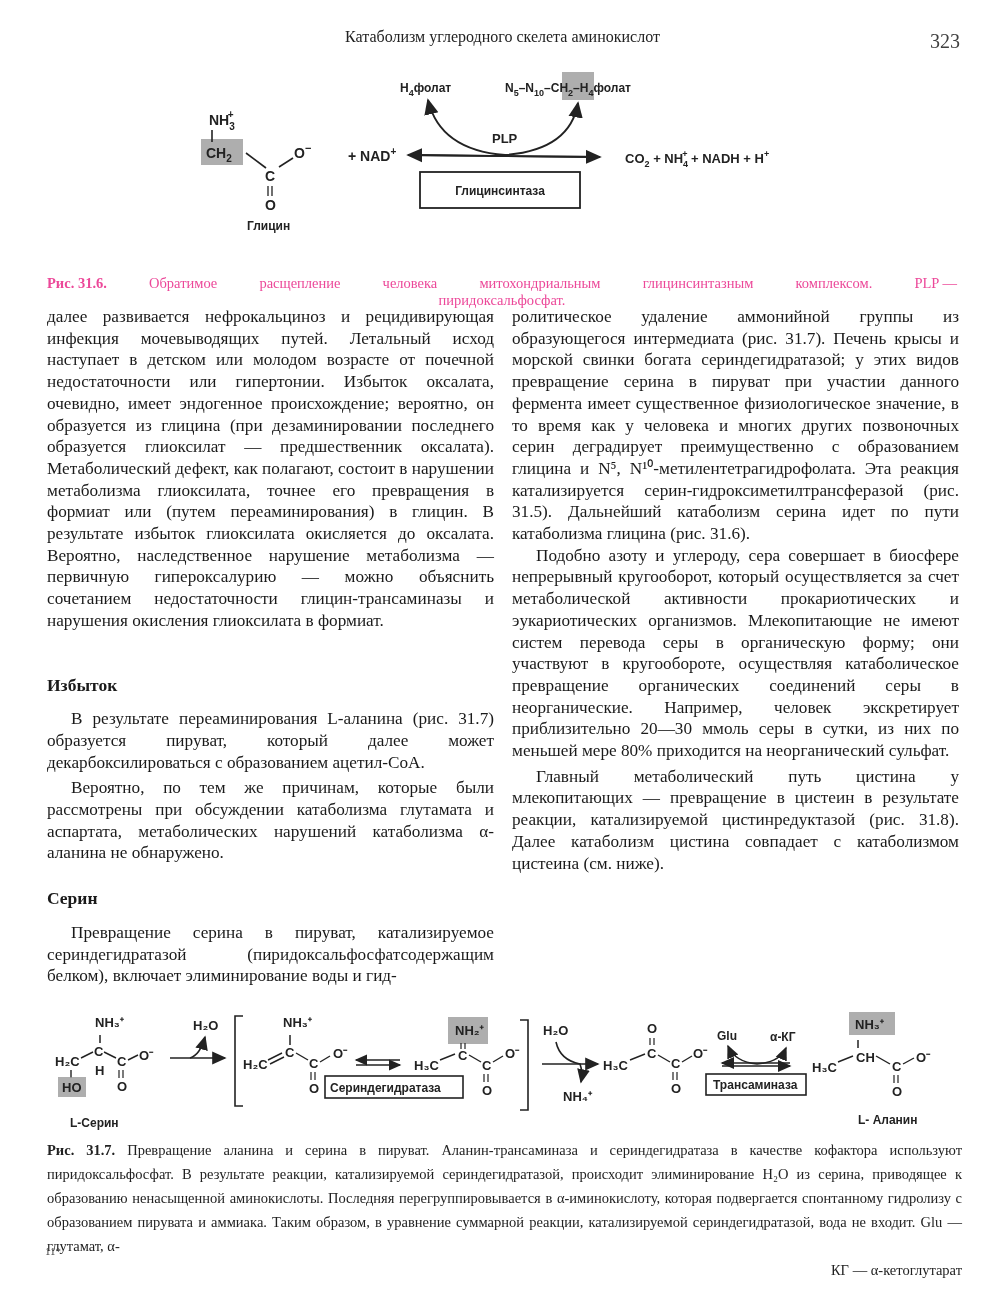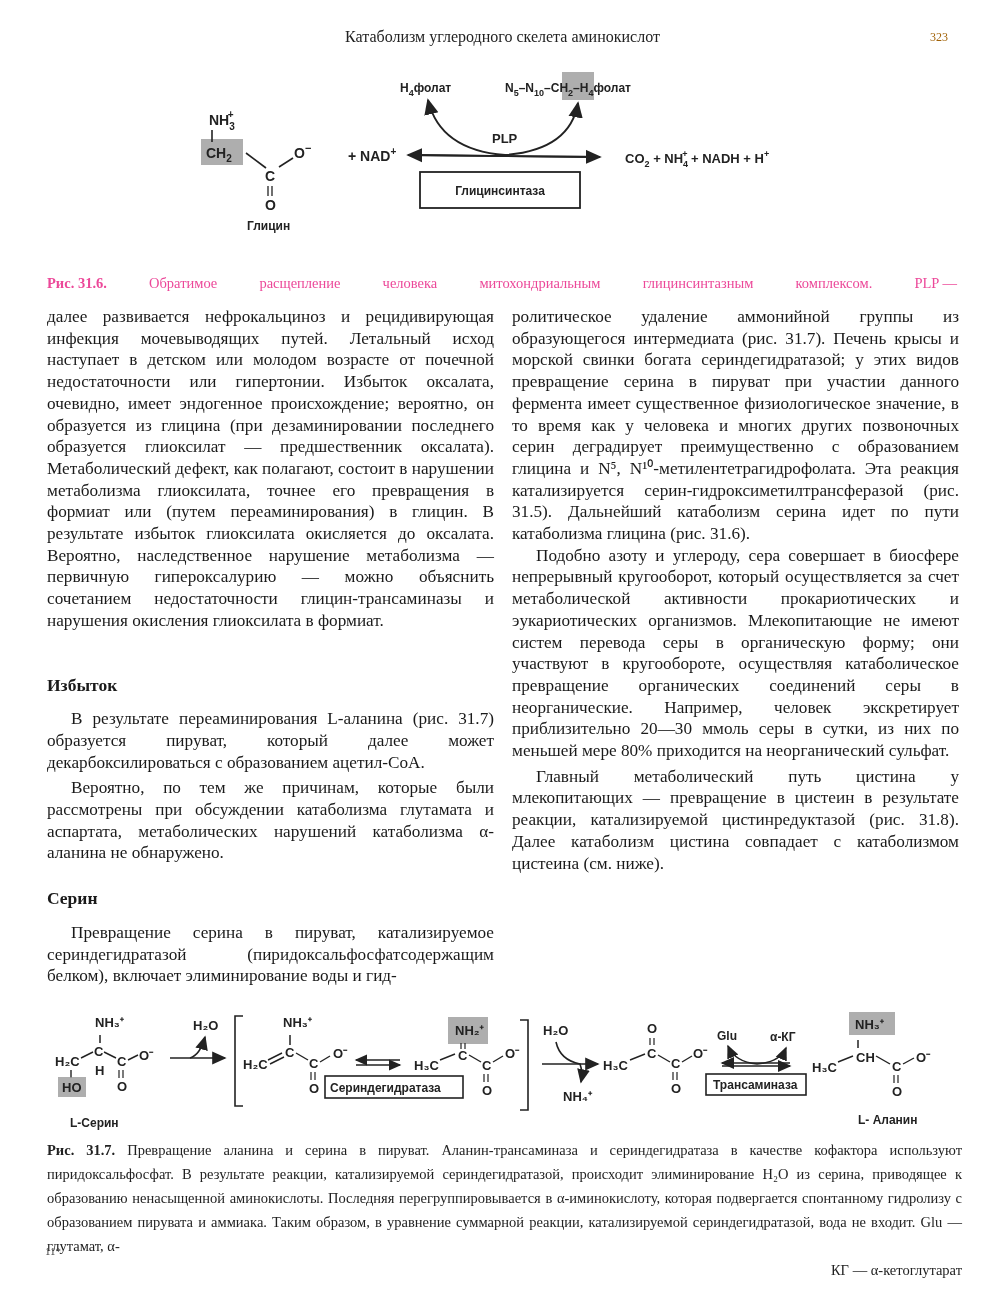--- a/index.html
+++ b/index.html
@@ -1,18 +1,18 @@
 <!DOCTYPE html>
 <html><head>
 <meta charset="utf-8">
 <style>
   html, body { margin: 0; padding: 0; background: #ffffff; }
   body { width: 1005px; height: 1300px; position: relative; overflow: hidden; color: #1a1a1a; font-family: "Liberation Serif", serif; }
   .running-head { position: absolute; top: 28px; left: 0; width: 1005px; text-align: center; font-size: 16px; color: #222; }
-  .page-num { position: absolute; top: 30px; left: 930px; font-size: 12px; color: #a16207; }
+  .page-num { position: absolute; top: 30px; left: 930px; font-size: 20px; color: #404040; }
 
   
   .fig1 { position: absolute; left: 0; top: 60px; width: 1005px; height: 200px; }
   .sans { font-family: "Liberation Sans", sans-serif; font-weight: bold; fill: #222; }
 
   .caption1 { position: absolute; left: 47px; top: 275px; width: 910px; font-size: 14.5px; color: #ec4899; }
   .caption1 .row1 { display: flex; justify-content: space-between; }
   .caption1 .row2 { text-align: center; margin-top: 0px; }
   .caption1 b { font-weight: bold; }
 
@@ -75,20 +75,21 @@
   <div class="row1">
     <b>Рис. 31.6.</b>
     <span>Обратимое</span>
     <span>расщепление</span>
     <span>человека</span>
     <span>митохондриальным</span>
     <span>глицинсинтазным</span>
     <span>комплексом.</span>
     <span>PLP —</span>
   </div>
+  <div class="row2">пиридоксальфосфат.</div>
 </div>
 
 <div class="col col-left">
   <p>далее развивается нефрокальциноз и рецидивирующая инфекция мочевыводящих путей. Летальный исход наступает в детском или молодом возрасте от почечной недостаточности или гипертонии. Избыток оксалата, очевидно, имеет эндогенное происхождение; вероятно, он образуется из глицина (при дезаминировании последнего образуется глиоксилат — предшественник оксалата). Метаболический дефект, как полагают, состоит в нарушении метаболизма глиоксилата, точнее его превращения в формиат или (путем переаминирования) в глицин. В результате избыток глиоксилата окисляется до оксалата. Вероятно, наследственное нарушение метаболизма — первичную гипероксалурию — можно объяснить сочетанием недостаточности глицин-трансаминазы и нарушения окисления глиоксилата в формиат.</p>
   <h3 style="margin-top:43px;margin-bottom:12px;">Избыток</h3>
   <p class="ind">В результате переаминирования L-аланина (рис. 31.7) образуется пируват, который далее может декарбоксилироваться с образованием ацетил-CoA.</p>
   <p class="ind" style="margin-top:4px;">Вероятно, по тем же причинам, которые были рассмотрены при обсуждении катаболизма глутамата и аспартата, метаболических нарушений катаболизма α-аланина не обнаружено.</p>
   <h3 style="margin-top:24px;margin-bottom:12px;">Серин</h3>
   <p class="ind">Превращение серина в пируват, катализируемое сериндегидратазой (пиридоксальфосфатсодержащим белком), включает элиминирование воды и гид-</p>
 </div>

